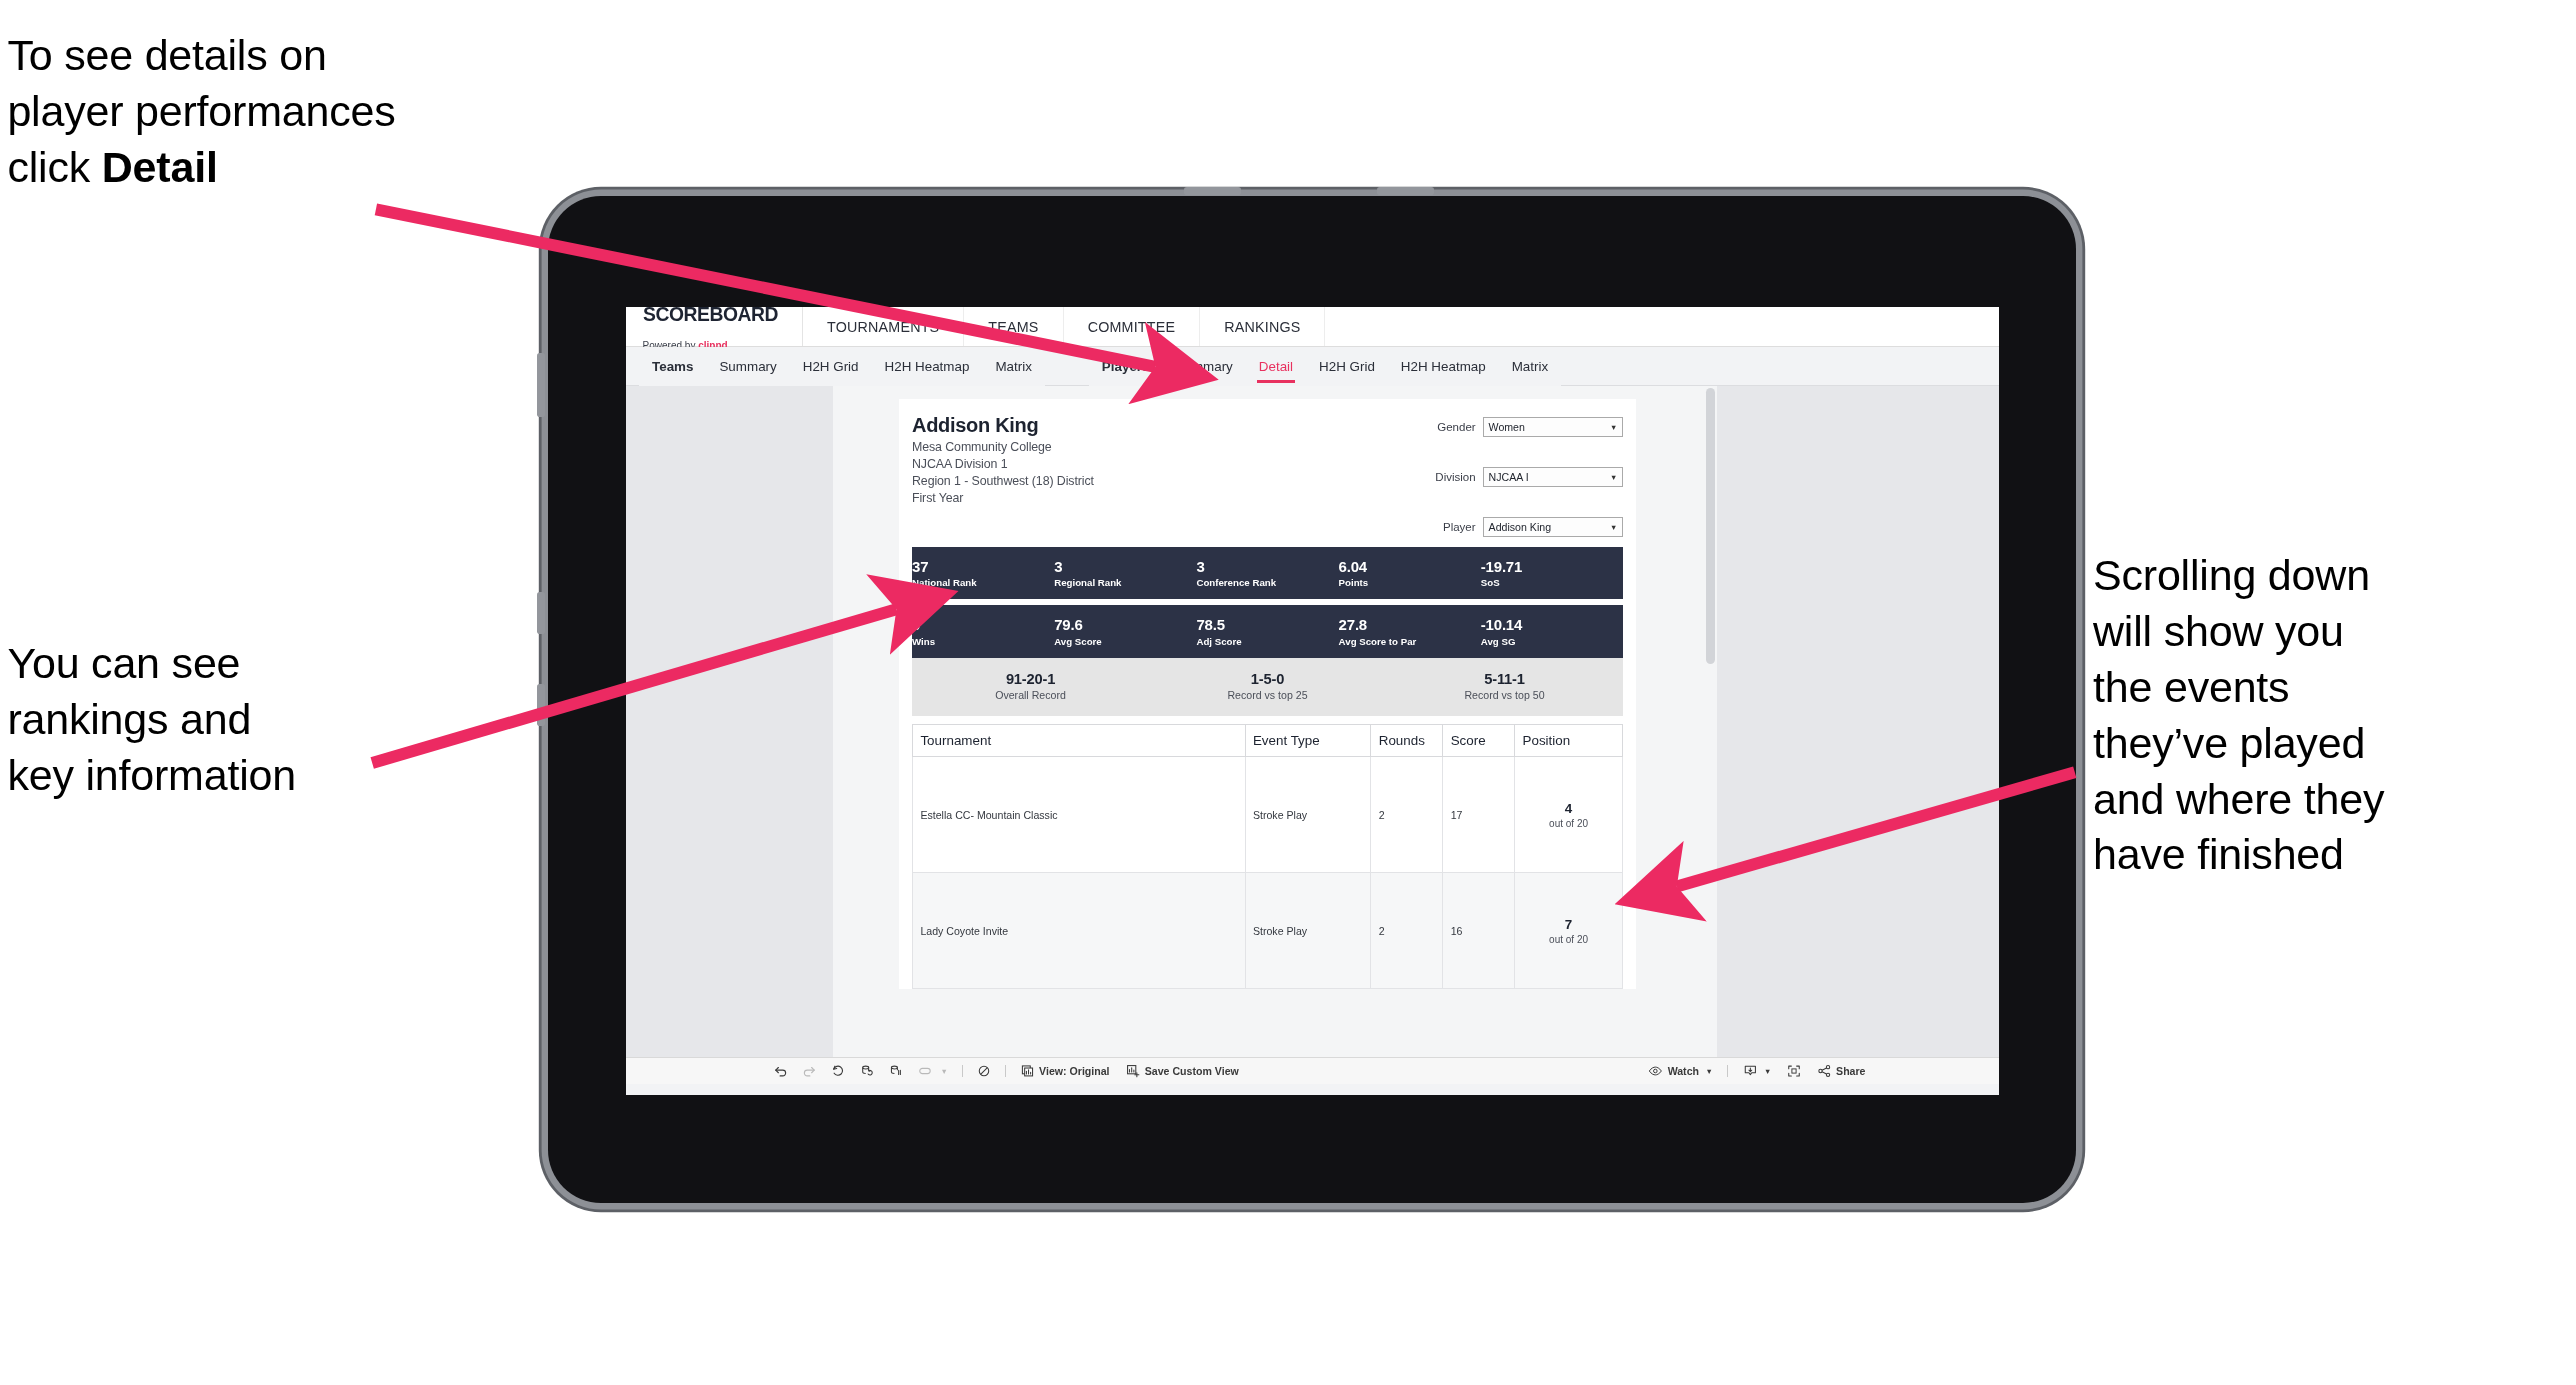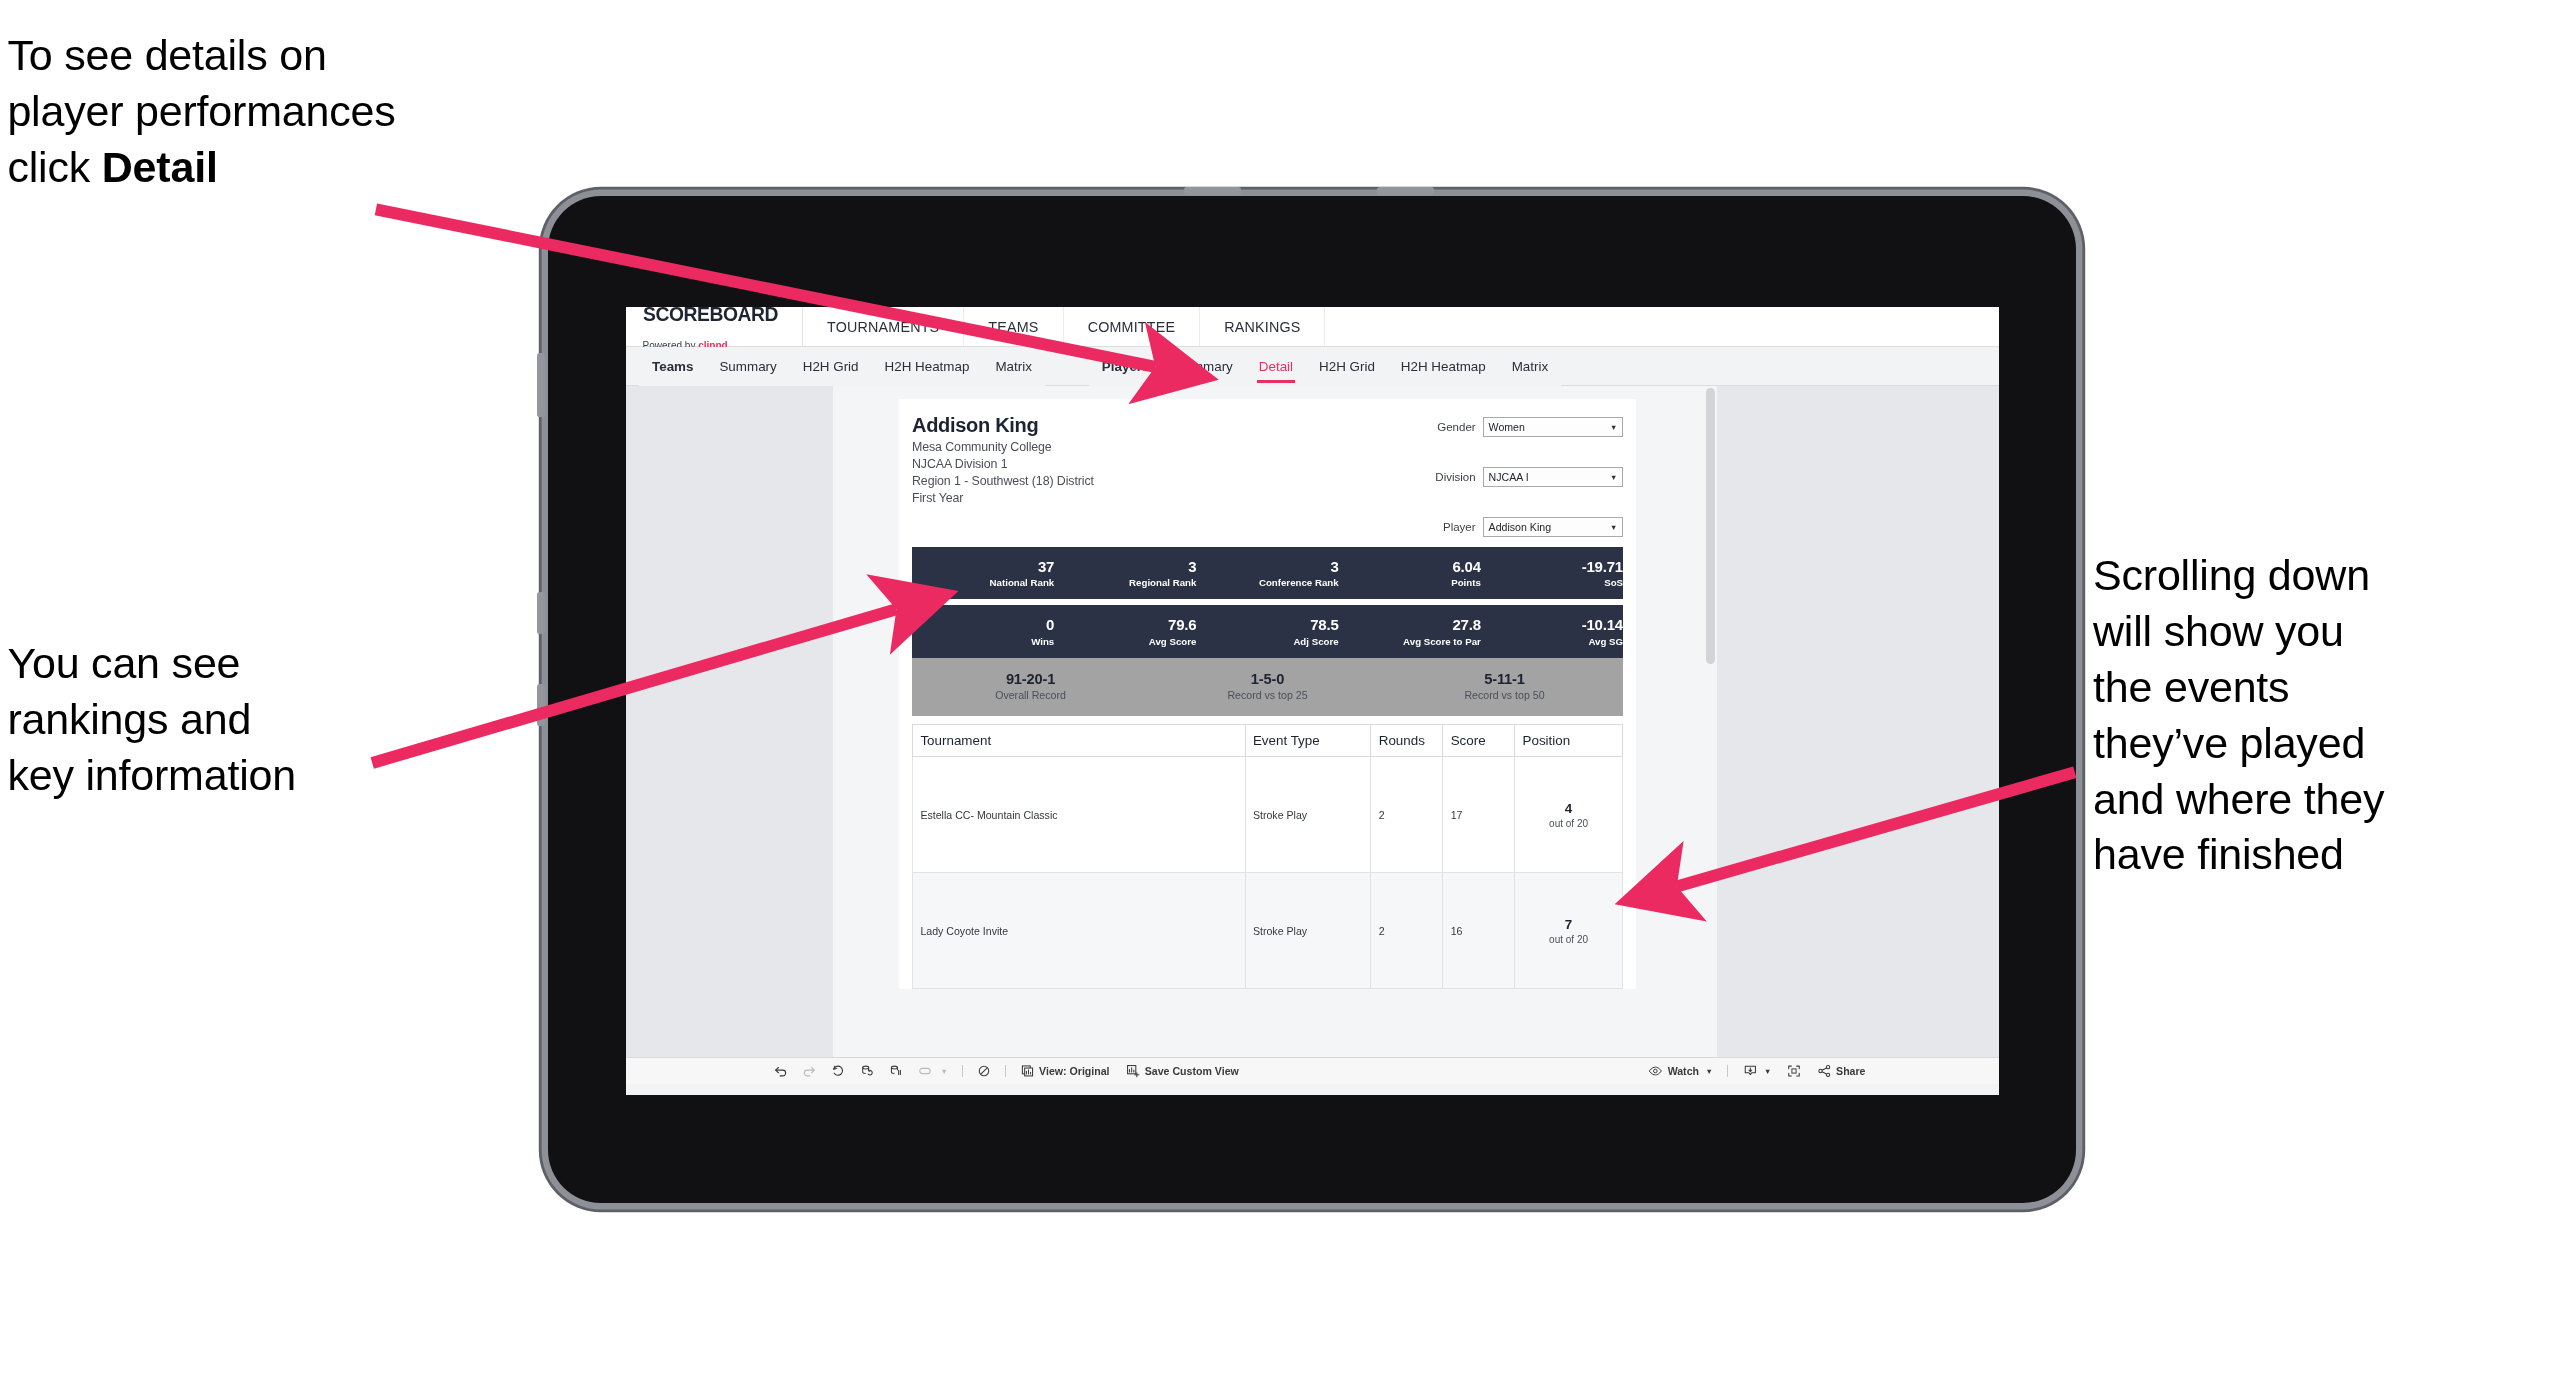--- a/index.html
+++ b/index.html
@@ -235,40 +235,40 @@
   
   .stat-band {
     background: #2c3246;
     display: flex;
     padding: 11px 0 11px 0;
     margin: 0 13px;
   }
   .stat-band + .stat-band { margin-top: 5.5px; }
   .stat-cell {
     flex: 1;
-    text-align: right;
+    text-align: left;
     color: #ffffff;
   }
   .stat-val {
     font-size: 15px;
     font-weight: 700;
     letter-spacing: -0.2px;
   }
   .stat-lbl {
     font-size: 9.7px;
     margin-top: 2.8px;
     font-weight: 600;
   }
 
   
   #record-band {
     display: flex;
     padding: 13px 0 14.7px 0;
     margin: 0 13px;
-    background: #a3a3a3;
+    background: #e5e5e5;
   }
   .record-cell { flex: 1; text-align: center; }
   .record-val {
     font-size: 14.7px;
     font-weight: 700;
     color: #1d2330;
     letter-spacing: -0.2px;
   }
   .record-lbl {
     font-size: 10.6px;

